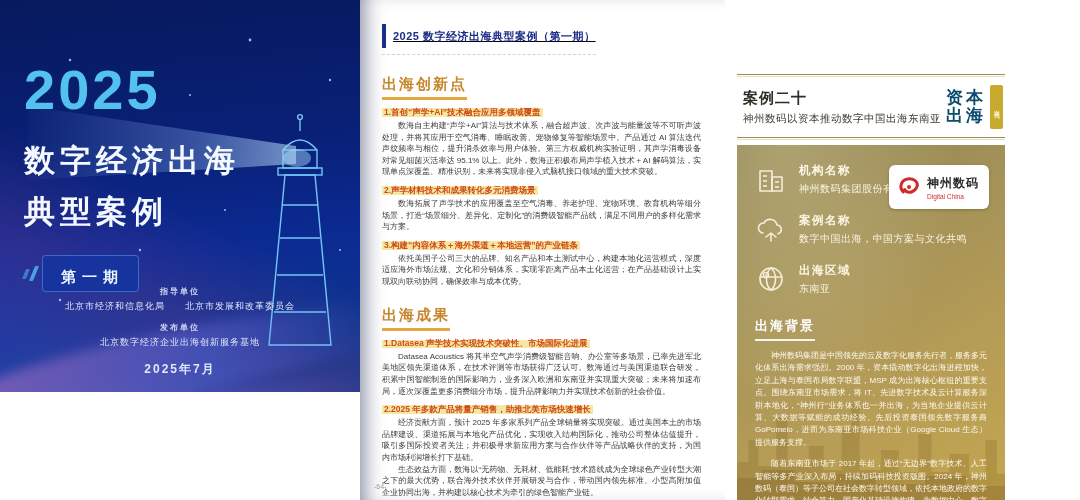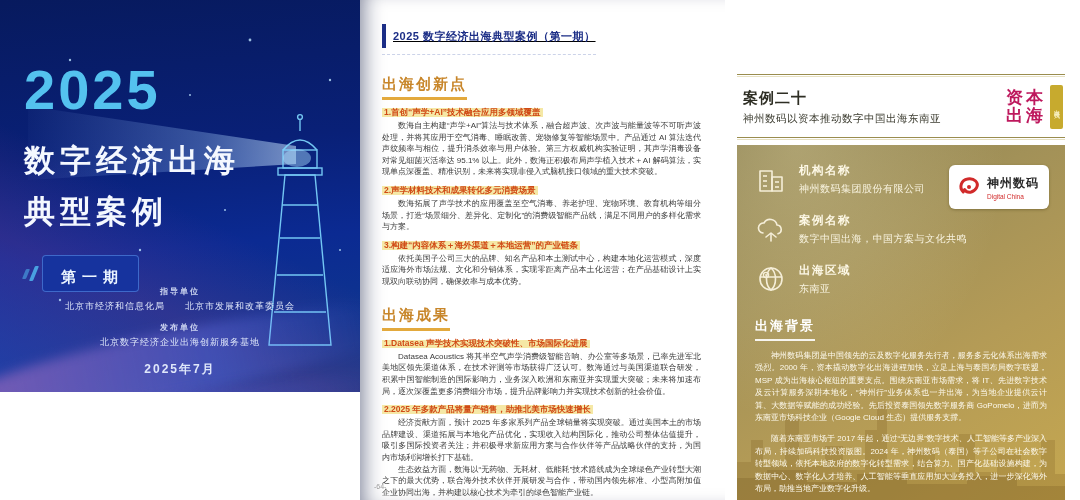--- a/index.html
+++ b/index.html
@@ -45,28 +45,28 @@
   .hdr-text { font-size:11px; font-weight:bold; color:#1b2d86; letter-spacing:0.5px; }
   .sec-title { display:inline-block; margin-top:18px; font-size:15px; font-weight:bold;
     color:#c8862a; letter-spacing:2px; border-bottom:3px solid #e3a93d; padding-bottom:3px; }
   .sec-title.first { margin-top:20px; }
   .item-head { margin:7px 0 2px; font-size:8.5px; font-weight:bold; color:#d04a16; line-height:1.3; }
   .item-head .hl { background:linear-gradient(transparent 15%, #f5e8a6 15%); padding:0 2px; }
   .item-body { font-size:8px; color:#3b3b3b; line-height:1.45; text-align:justify; text-indent:2em; }
   .page-num { position:absolute; left:14px; bottom:10px; font-size:7px; color:#9a9a9a; }
 
   
-  .case { position:absolute; left:737px; top:0; width:328px; height:500px; }
+  .case { position:absolute; left:737px; top:0; width:268px; height:500px; }
   .case-rule { border-top:1px solid #9a8d4e; border-bottom:1px solid #e6e0c2; height:3px; }
   .rule-top { margin-top:74px; }
   .case-head { display:flex; justify-content:space-between; align-items:center; padding:8px 2px 8px 6px; background:#ffffff; }
   .case-no { font-size:15px; font-weight:bold; color:#2e2e24; letter-spacing:1px; }
   .case-title { margin-top:4px; font-size:10.5px; color:#3c3c30; letter-spacing:0.5px; }
   .badge-wrap { display:flex; align-items:center; gap:4px; }
-  .badge-main { text-align:right; font-size:17px; font-weight:bold; color:#be185d;
+  .badge-main { text-align:right; font-size:17px; font-weight:bold; color:#0c4a6e;
     line-height:1.08; letter-spacing:3px; }
   .badge-tag { width:13px; height:44px; background:#c7aa2e; border-radius:2px; color:#f8f0c2;
     font-size:6px; writing-mode:vertical-rl; text-align:center; line-height:13px; letter-spacing:1px; }
   .olive { position:absolute; left:0; right:0; top:145px; bottom:0; overflow:hidden;
     background:linear-gradient(150deg,#8d8150 0%,#a29158 32%,#b49b56 62%,#c5a750 100%); }
   .olive::before { content:""; position:absolute; inset:0;
     background:radial-gradient(ellipse at 18% 0%, rgba(240,230,185,0.30), transparent 55%); }
   .skyline { position:absolute; left:0; bottom:0; width:100%; height:130px; z-index:1; }
   .olive-inner { position:relative; z-index:2; padding:18px 18px 0 18px; }
   .logo-card { position:absolute; top:20px; right:16px; z-index:3; width:100px; height:44px;

